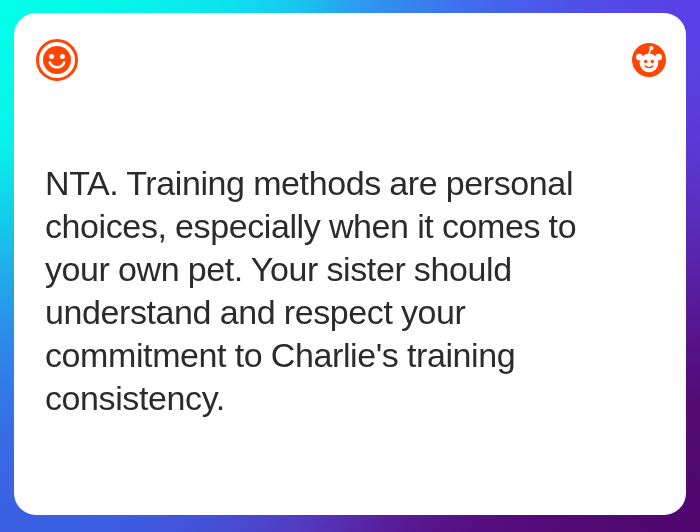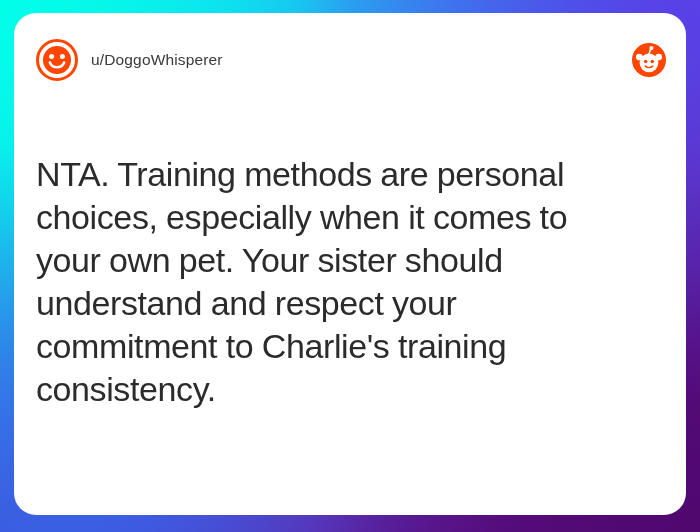--- a/index.html
+++ b/index.html
@@ -101,21 +101,21 @@
     left: 22px;
     right: 30px;
     top: 140px;
   }
   .post-text {
     font-size: 34px;
     line-height: 43px;
     color: #2b2b2b;
     letter-spacing: -0.4px;
     word-spacing: -0.5px;
-    margin: 0;
+    margin: 9px;
     max-width: 600px;
   }
 </style>
 </head>
 <body>
 
 <div id="backdrop">
 
   <div id="card">
 
@@ -126,21 +126,20 @@
         <span class="avatar">
           <svg viewBox="0 0 42 42" width="42" height="42" aria-hidden="true">
             <circle cx="21" cy="21" r="19.5" fill="none" stroke="#FF4500" stroke-width="3"></circle>
             <circle cx="21" cy="21" r="14" fill="#FF4500"></circle>
             <circle cx="15.6" cy="17.6" r="2.5" fill="#FFFFFF"></circle>
             <circle cx="26.4" cy="17.6" r="2.5" fill="#FFFFFF"></circle>
             <path d="M13.8 23.4a7.8 7.8 0 0 0 14.4 0" fill="none" stroke="#FFFFFF" stroke-width="2.6" stroke-linecap="round"></path>
           </svg>
         </span>
 
-        <span class="author-name">u/DoggoWhisperer</span>
       </div>
 
       <span class="brand-logo">
         <svg viewBox="0 0 34 34" width="34" height="34" aria-hidden="true">
           <circle cx="17" cy="17" r="17" fill="#FF4500"></circle>
           <circle cx="17" cy="19.8" r="9.4" fill="#FFFFFF"></circle>
           <circle cx="13.7" cy="18.6" r="1.75" fill="#FF4500"></circle>
           <circle cx="20.3" cy="18.6" r="1.75" fill="#FF4500"></circle>
           <path d="M13.3 23.1a5.6 5.6 0 0 0 7.4 0" fill="none" stroke="#FF4500" stroke-width="1.5" stroke-linecap="round"></path>
           <path d="M17 10.8 L18.9 5.6" fill="none" stroke="#FFFFFF" stroke-width="1.5" stroke-linecap="round"></path>

